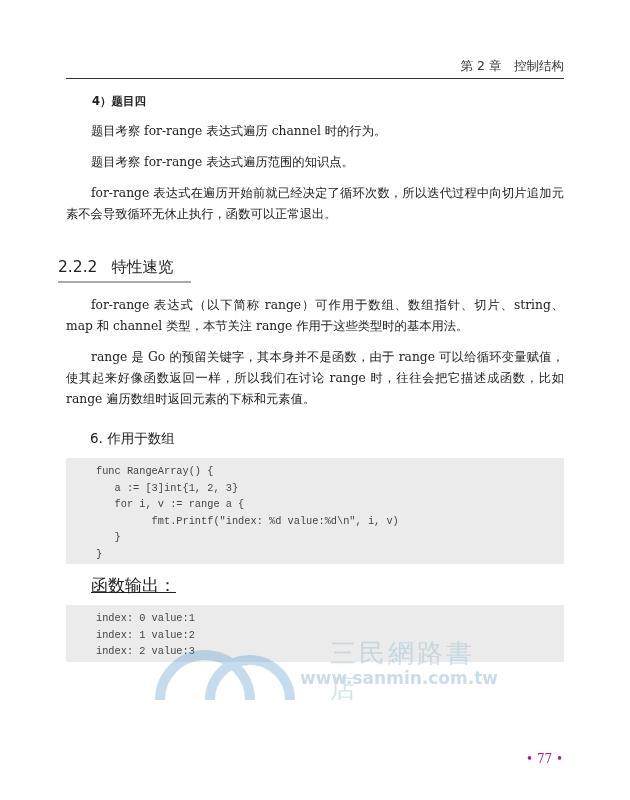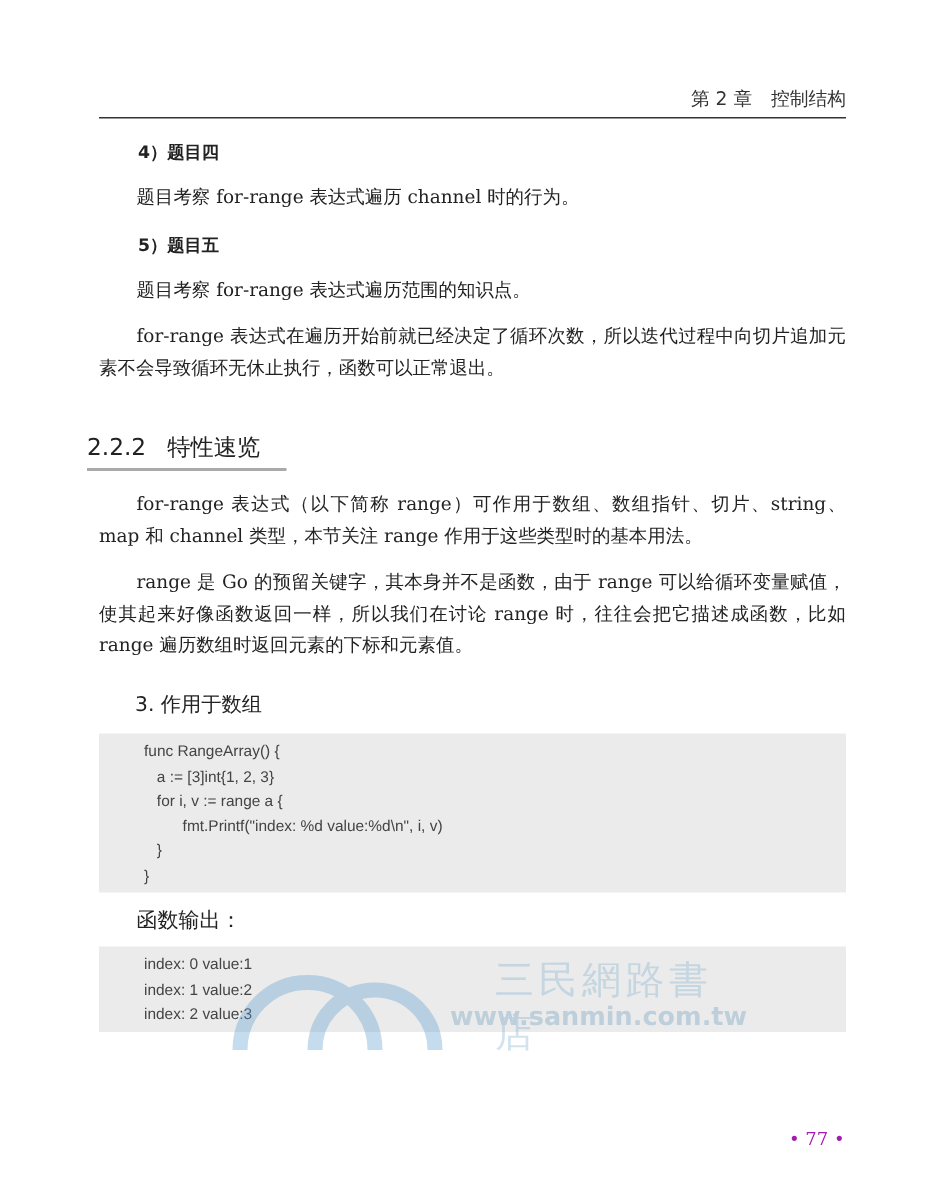--- a/index.html
+++ b/index.html
@@ -27,24 +27,24 @@
     font-family: "DejaVu Sans", "Liberation Sans", sans-serif; font-size: 15.5px; color: #222;
     display: inline-block; padding: 0 18px 3px 0; border-bottom: 2px solid #aaa;
     margin: 22px 0 12px -8px;
   }
   .section-title .num { margin-right: 14px; }
   .numbered-heading {
     font-family: "DejaVu Sans", "Liberation Sans", sans-serif; font-size: 13.5px; margin: 20px 0 10px 24px;
   }
   .code-block {
     background: #ebebeb; margin: 0 0 10px 0; padding: 5px 0 2px 30px;
-    font-family: Liberation Sans, sans-serif; font-size: 10.3px; color: #444;
+    font-family: Liberation Mono, monospace; font-size: 10.3px; color: #444;
     line-height: 16.5px; white-space: pre;
   }
-  .label-line { font-size: 14px; margin: 6px 0 8px 25px; }
+  .label-line { font-size: 17px; margin: 6px 0 8px 25px; text-decoration: underline; }
   .watermark {
     position: absolute; left: 150px; top: 640px; width: 340px; height: 60px; pointer-events: none; opacity: 0.35;
   }
   .wm-cn {
     position: absolute; left: 180px; top: -4px; font-family: "DejaVu Serif", serif; font-size: 26px;
     color: #7fb0d0; letter-spacing: 3px;
   }
   .wm-url {
     position: absolute; left: 150px; top: 28px; font-family: "DejaVu Sans", sans-serif; font-weight: bold;
     font-size: 17px; color: #6a9cc0;
@@ -58,31 +58,30 @@
 <body>
 
 <div class="header">
   <span class="header-text">第 2 章　控制结构</span>
 </div>
 
 <div class="content">
   <div class="sub-heading">4）题目四</div>
   <p>题目考察 for-range 表达式遍历 channel 时的行为。</p>
 
-  <div class="sub-heading" style="margin-top:14px">5）题目五</div>
   <p>题目考察 for-range 表达式遍历范围的知识点。</p>
   <p>for-range 表达式在遍历开始前就已经决定了循环次数，所以迭代过程中向切片追加元素不会导致循环无休止执行，函数可以正常退出。</p>
 
   <div class="section-title">
     <span class="num">2.2.2</span><span>特性速览</span>
   </div>
   <p>for-range 表达式（以下简称 range）可作用于数组、数组指针、切片、string、map 和 channel 类型，本节关注 range 作用于这些类型时的基本用法。</p>
   <p>range 是 Go 的预留关键字，其本身并不是函数，由于 range 可以给循环变量赋值，使其起来好像函数返回一样，所以我们在讨论 range 时，往往会把它描述成函数，比如 range 遍历数组时返回元素的下标和元素值。</p>
 
-  <div class="numbered-heading">3. 作用于数组</div>
+  <div class="numbered-heading">6. 作用于数组</div>
 
   <div class="code-block">func RangeArray() {
    a := [3]int{1, 2, 3}
    for i, v := range a {
          fmt.Printf("index: %d value:%d\n", i, v)
    }
 }</div>
   <div class="label-line">函数输出：</div>
   <div class="code-block">index: 0 value:1
 index: 1 value:2

